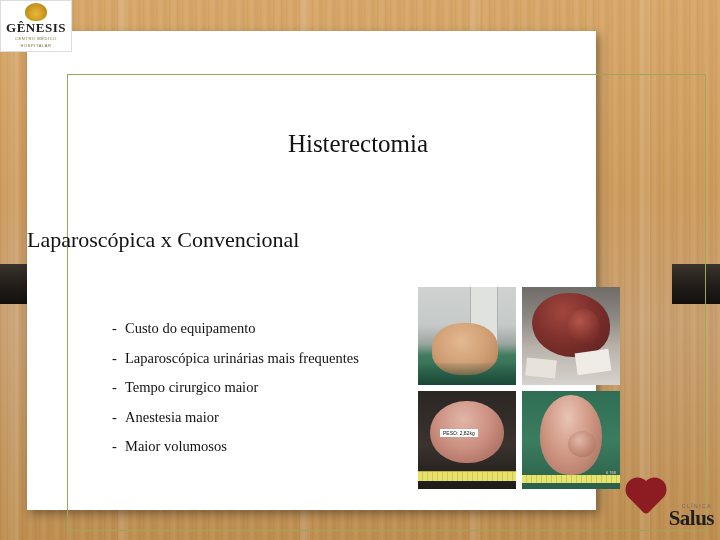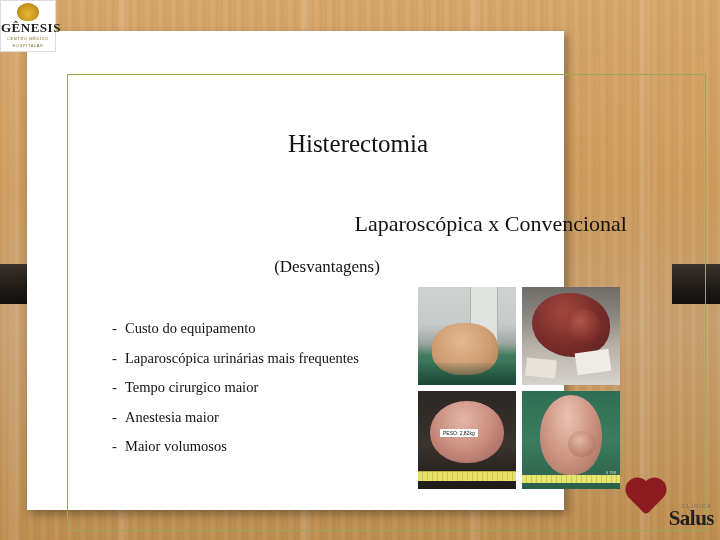--- a/index.html
+++ b/index.html
@@ -39,20 +39,21 @@
 
   
   #canvas {
     position: absolute;
     left: 27px;
     top: 31px;
     width: 537px;
     height: 479px;
     background: #ffffff;
     box-shadow: 3px 4px 9px rgba(0,0,0,0.35);
+    padding-left: 32px;
   }
   #canvas-inner-border {
     position: absolute;
     left: 40px;
     top: 43px;
     width: 637px;
     height: 455px;
     border: 1px solid #9aa757;
     pointer-events: none;
   }
@@ -66,21 +67,21 @@
     background: linear-gradient(180deg, #3b332c 0%, #221d19 55%, #120f0d 100%);
   }
   .clip.left { left: 0; }
   .clip.right { right: 0; }
 
   
   #logo {
     position: absolute;
     left: 0px;
     top: 0px;
-    width: 56px;
+    width: 72px;
     height: 52px;
     background: #ffffff;
     border: 1px solid #dcdcdc;
     box-sizing: border-box;
     text-align: center;
   }
   #logo .crest {
     margin: 2px auto 0 auto;
     width: 22px;
     height: 18px;
@@ -109,23 +110,23 @@
     left: 0;
     top: 99px;
     width: 662px;
     text-align: center;
     font-size: 25px;
     color: #121212;
   }
   #subtitle {
     position: absolute;
     left: 0;
-    top: 180px;
+    top: 196px;
     width: 600px;
-    text-align: right;
+    text-align: left;
     font-size: 22px;
     color: #121212;
   }
   #subtitle2 {
     position: absolute;
     left: 0;
     top: 226px;
     width: 600px;
     text-align: center;
     font-size: 17px;
@@ -319,21 +320,20 @@
 
   <div class="clip left"></div>
   <div class="clip right"></div>
 
   <div id="canvas">
 
     <div id="canvas-inner-border"></div>
 
     <div id="title">Histerectomia</div>
     <div id="subtitle">Laparoscópica  x  Convencional</div>
-    <div id="subtitle2">(Desvantagens)</div>
 
     <div id="bullets">
       <div class="bullet">
         <span class="dash">-</span><span>Custo do equipamento</span>
       </div>
       <div class="bullet">
         <span class="dash">-</span><span>Laparoscópica urinárias mais frequentes</span>
       </div>
       <div class="bullet">
         <span class="dash">-</span><span>Tempo cirurgico maior</span>

